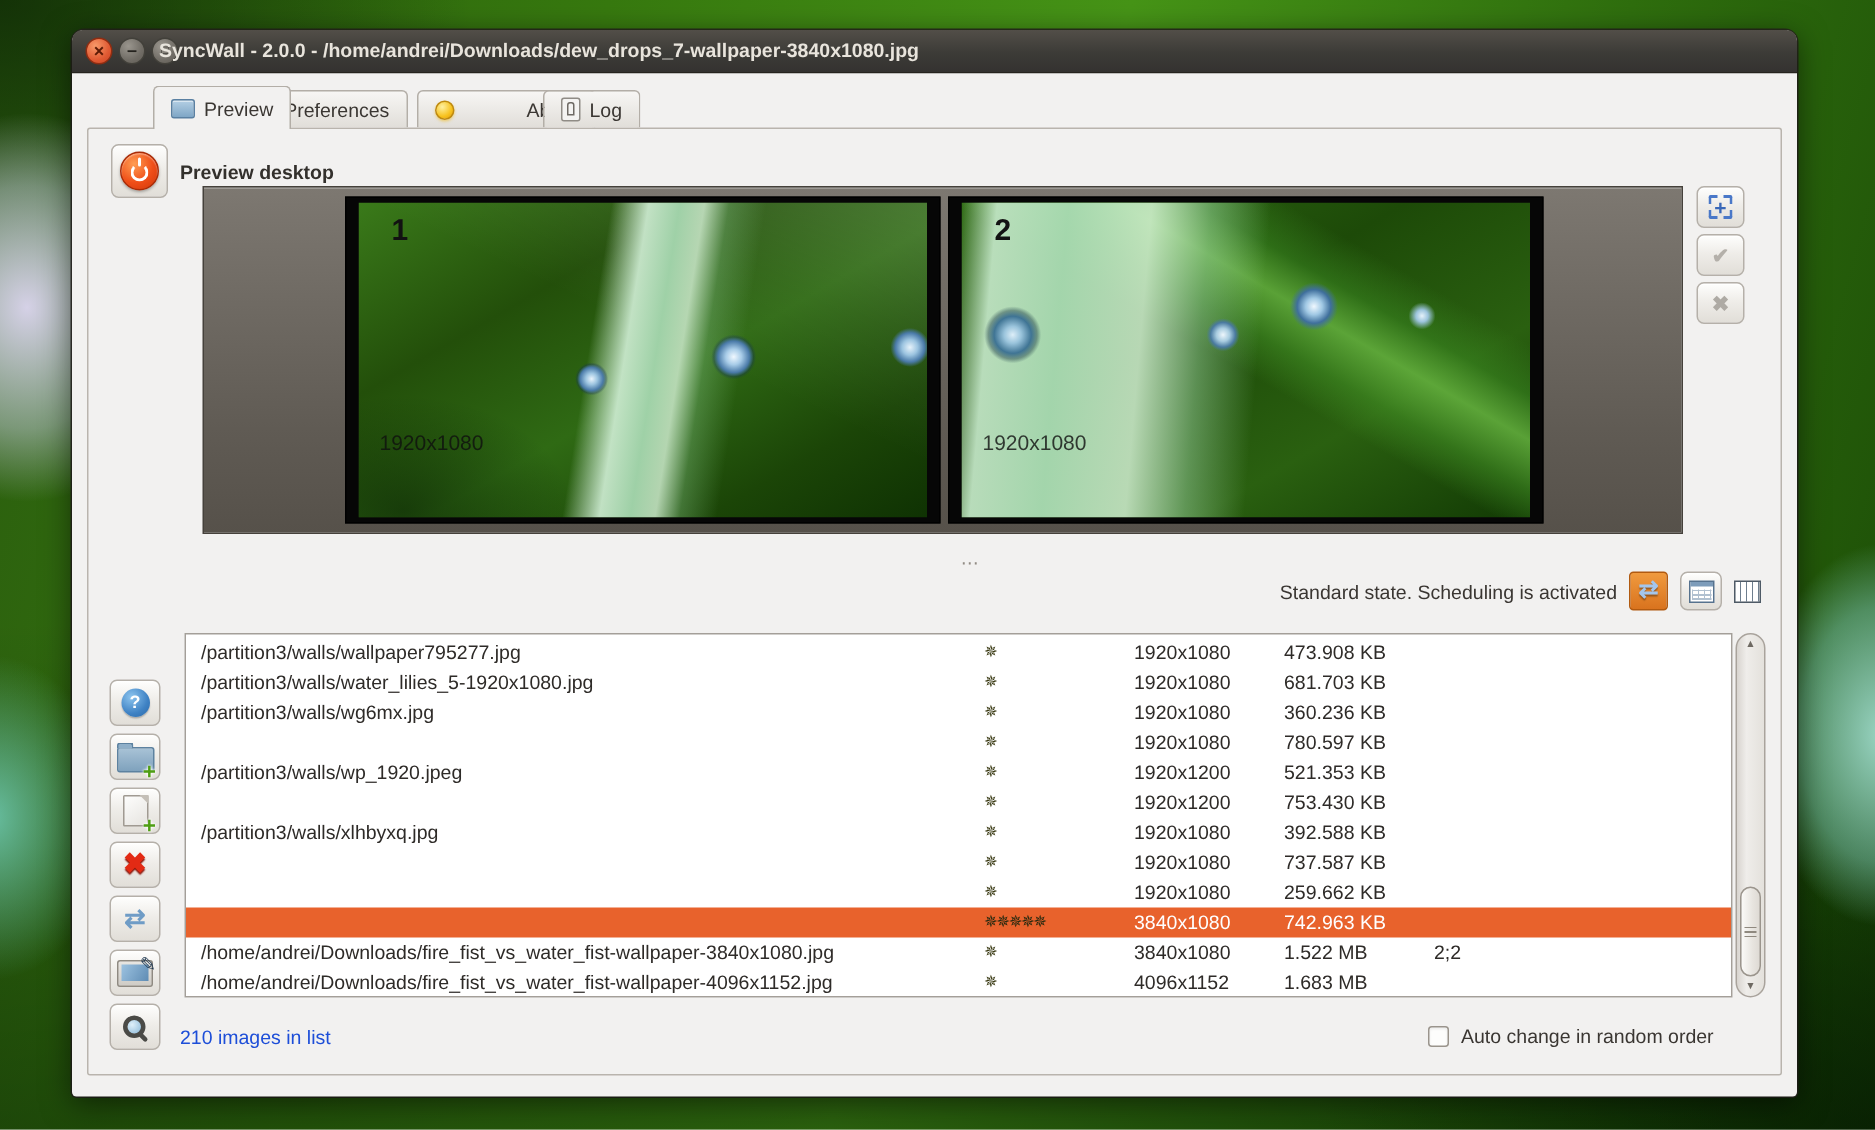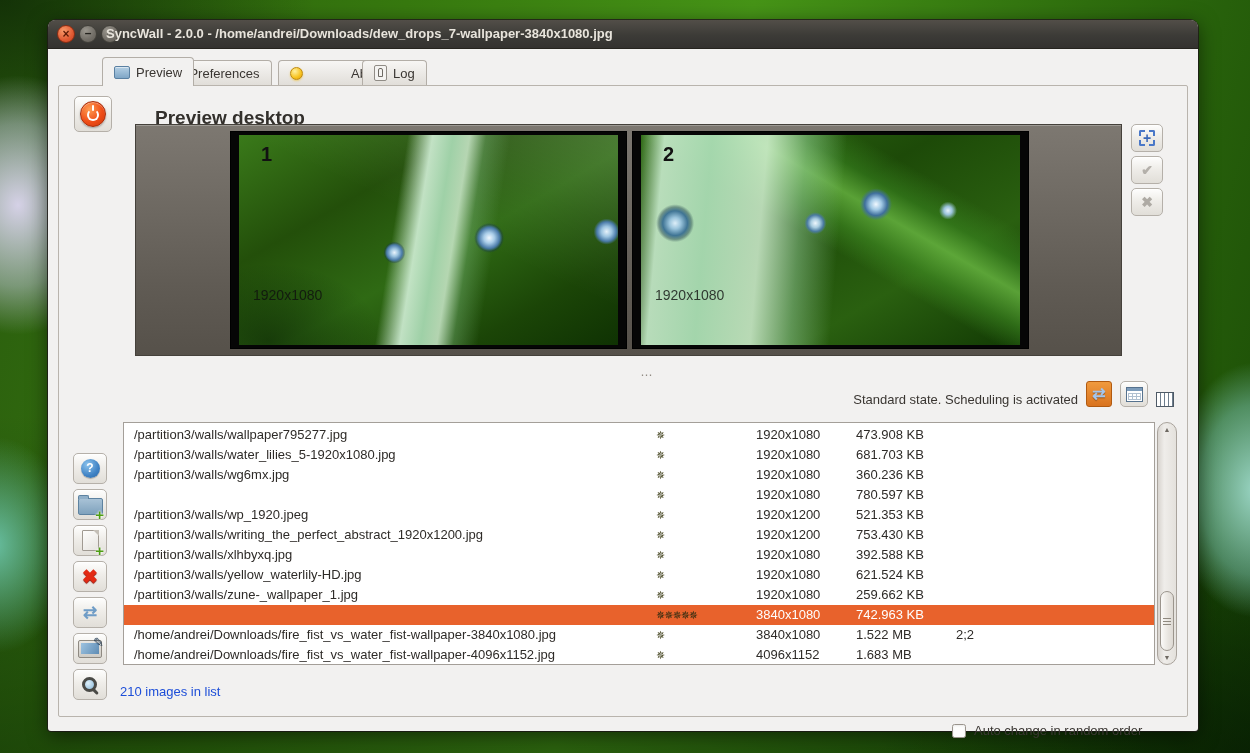--- a/index.html
+++ b/index.html
@@ -48,21 +48,21 @@
     border-radius:5px;display:flex;align-items:center;justify-content:center;box-sizing:border-box;
     box-shadow:inset 0 1px 0 rgba(255,255,255,.7);cursor:default;}
   
   .pv-btn{left:26px;top:76px;width:38px;height:36px;}
   .ic-power{position:relative;width:24px;height:24px;border-radius:50%;
     background:radial-gradient(circle at 35% 30%,#ff9d52,#ef4e18 55%,#d03608);border:1px solid #a82c08;
     box-shadow:0 1px 2px rgba(0,0,0,.3),inset 0 1px 1px rgba(255,255,255,.4);}
   .ic-power::before{content:"";position:absolute;left:6px;top:7px;width:8px;height:8px;border:2px solid #fff;
     border-radius:50%;border-top-color:transparent;}
   .ic-power::after{content:"";position:absolute;left:11px;top:3px;width:2px;height:6px;background:#fff;border-radius:1px;}
-  .pv-label{position:absolute;left:72px;top:87px;font-size:19px;font-weight:bold;color:#33302c;margin-left:35px;}
+  .pv-label{position:absolute;left:72px;top:87px;font-size:13px;font-weight:bold;color:#33302c;}
   
   .preview-panel{position:absolute;left:87px;top:104px;width:987px;height:232px;
     background:linear-gradient(#7d7871,#605b54 70%,#56514a);border:1px solid #45413b;
     box-shadow:inset 0 1px 0 rgba(255,255,255,.25);box-sizing:border-box;}
   .monitor{position:absolute;top:6px;width:397px;height:218px;background:#060606;border:1px solid #000;box-sizing:border-box;}
   .m1{left:94px;} .m2{left:496px;}
   .screen{position:absolute;left:8px;right:8px;top:3px;bottom:3px;overflow:hidden;}
   .wp1{position:absolute;inset:0;background:
     radial-gradient(circle 11px at 41% 56%, #eaf4fc 0%, #9cc4e0 35%, #4a7aa8 70%, rgba(20,50,90,.35) 88%, transparent 100%),
     radial-gradient(circle 15px at 66% 49%, #f0f8ff 0%, #a8cce8 35%, #4a7aa8 70%, rgba(20,50,90,.35) 88%, transparent 100%),
@@ -83,21 +83,21 @@
   .mon-res{position:absolute;left:14px;bottom:42px;font-size:14px;color:rgba(15,15,15,.8);}
   
   .side-btn{left:1083px;width:32px;height:28px;}
   .ic-move{width:16px;height:16px;border:2px dashed #4a78c8;color:#3a68b8;font-size:14px;font-weight:bold;
     line-height:13px;text-align:center;border-radius:2px;box-sizing:border-box;}
   .ic-check{font-size:14px;color:#b4b0aa;font-weight:bold;}
   .ic-xgray{font-size:14px;color:#aeaaa4;font-weight:bold;}
   
   .splitter{position:absolute;left:588px;top:351px;width:22px;height:10px;color:#918b83;font-size:12px;
     letter-spacing:1px;text-align:center;line-height:8px;}
-  .statusbar{position:absolute;top:361px;right:24px;height:26px;display:flex;align-items:flex-end;gap:8px;}
+  .statusbar{position:absolute;top:361px;right:24px;height:26px;display:flex;align-items:center;gap:8px;}
   .status-text{font-size:13px;color:#3a3632;white-space:nowrap;}
   .ic-sync{width:26px;height:26px;border-radius:3px;background:linear-gradient(#f09a3e,#d9731e);
     border:1px solid #b15a10;color:#a4c6ec;font-size:16px;font-weight:bold;text-align:center;line-height:24px;
     text-shadow:0 1px 1px rgba(0,0,0,.35);box-sizing:border-box;}
   .cal-btn{position:relative;width:28px;height:26px;}
   .ic-cal{width:15px;height:13px;background:#fff;border:1px solid #56728e;position:relative;box-sizing:content-box;}
   .ic-cal::before{content:"";position:absolute;left:0;top:0;right:0;height:3px;background:#7d9cba;}
   .ic-cal::after{content:"";position:absolute;left:1px;top:5px;right:1px;bottom:1px;
     background:repeating-linear-gradient(to right,#b0c0d0 0 1px,transparent 1px 4px),
                repeating-linear-gradient(to bottom,#b0c0d0 0 1px,transparent 1px 3px);}
@@ -144,21 +144,21 @@
   .vscroll{position:absolute;left:1109px;top:402px;width:20px;height:243px;border:1px solid #a9a39c;
     border-radius:10px;background:linear-gradient(to right,#d8d4cf,#efedea 35%,#e4e1dc);box-sizing:border-box;}
   .varrow{position:absolute;left:0;right:0;text-align:center;font-size:7px;color:#6e6962;}
   .varrow.up{top:3px;} .varrow.down{bottom:3px;}
   .vthumb{position:absolute;left:2px;right:2px;top:168px;height:58px;border:1px solid #9b958d;border-radius:8px;
     background:linear-gradient(to right,#fbfaf8,#e8e5e0 60%,#dedad4);}
   .vthumb::after{content:"";position:absolute;left:50%;top:50%;width:8px;height:7px;margin:-3px 0 0 -4px;
     background:repeating-linear-gradient(to bottom,#8f897f 0 1px,transparent 1px 3px);}
   
   .count-label{position:absolute;left:72px;top:664px;font-size:13px;color:#1d4ed8;}
-  .random-row{position:absolute;left:904px;top:663px;display:flex;align-items:center;gap:8px;margin-top:40px;}
+  .random-row{position:absolute;left:904px;top:663px;display:flex;align-items:center;gap:8px;}
   .checkbox{width:14px;height:14px;background:#fdfdfc;border:1px solid #9a948c;border-radius:2.5px;
     box-shadow:inset 0 1px 2px rgba(0,0,0,.08);box-sizing:border-box;}
   .random-label{font-size:13px;color:#3a3632;white-space:nowrap;}
 </style>
 </head>
 <body>
 
 <div class="window">
 
   <div class="titlebar">
@@ -286,42 +286,39 @@
           <span class="c-extra"></span>
         </div>
         <div class="lrow">
           <span class="c-path">/partition3/walls/wp_1920.jpeg</span>
           <span class="c-stars">✵</span>
           <span class="c-res">1920x1200</span>
           <span class="c-size">521.353 KB</span>
           <span class="c-extra"></span>
         </div>
         <div class="lrow">
-          <span class="c-path">/partition3/walls/writing_the_perfect_abstract_1920x1200.jpg</span>
           <span class="c-stars">✵</span>
           <span class="c-res">1920x1200</span>
           <span class="c-size">753.430 KB</span>
           <span class="c-extra"></span>
         </div>
         <div class="lrow">
           <span class="c-path">/partition3/walls/xlhbyxq.jpg</span>
           <span class="c-stars">✵</span>
           <span class="c-res">1920x1080</span>
           <span class="c-size">392.588 KB</span>
           <span class="c-extra"></span>
         </div>
         <div class="lrow">
-          <span class="c-path">/partition3/walls/yellow_waterlily-HD.jpg</span>
-          <span class="c-stars">✵</span>
-          <span class="c-res">1920x1080</span>
-          <span class="c-size">621.524 KB</span>
-          <span class="c-extra"></span>
-        </div>
-        <div class="lrow">
-          <span class="c-path">/partition3/walls/zune-_wallpaper_1.jpg</span>
+          <span class="c-stars">✵</span>
+          <span class="c-res">1920x1080</span>
+          <span class="c-size">737.587 KB</span>
+          <span class="c-extra"></span>
+        </div>
+        <div class="lrow">
           <span class="c-stars">✵</span>
           <span class="c-res">1920x1080</span>
           <span class="c-size">259.662 KB</span>
           <span class="c-extra"></span>
         </div>
         <div class="lrow sel">
           <span class="c-stars">✵✵✵✵✵</span>
           <span class="c-res">3840x1080</span>
           <span class="c-size">742.963 KB</span>
           <span class="c-extra"></span>

